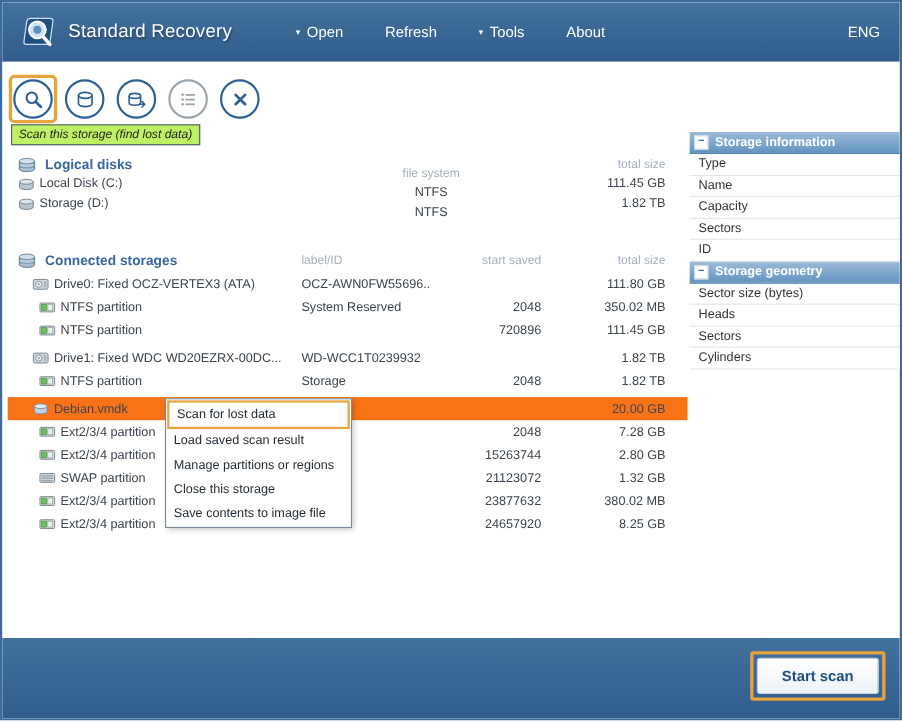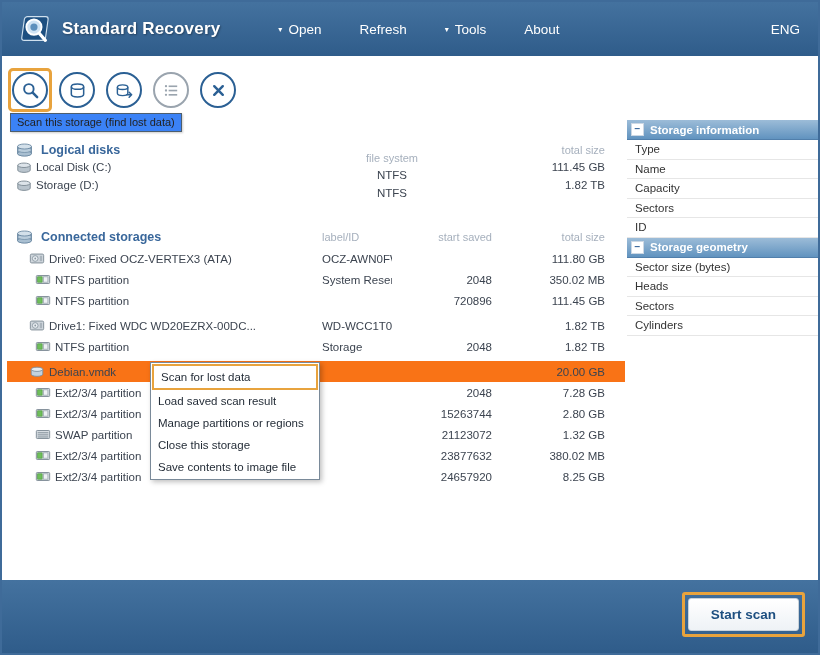--- a/index.html
+++ b/index.html
@@ -2,49 +2,49 @@
 <html><head>
 <meta charset="utf-8">
 <style>
   html,body{margin:0;padding:0;}
   body{font-family:"Liberation Sans", sans-serif;}
   .window{position:relative;width:820px;height:655px;box-sizing:border-box;border:2px solid #3f6b99;background:#fff;overflow:hidden;}
 
   
   .topbar{position:absolute;left:0;top:0;right:0;height:54px;background:linear-gradient(#44729f,#2f5c8a);display:flex;align-items:center;}
   .logo{width:38px;height:36px;margin-left:12px;flex:0 0 auto;}
-  .app-title{font-size:17px;font-weight:bold;color:#fff;margin:0 0 0 10px;text-shadow:1px 1px 2px rgba(0,0,0,.35);letter-spacing:.2px;}
+  .app-title{font-size:17px;font-weight:normal;color:#fff;margin:0 0 0 10px;text-shadow:1px 1px 2px rgba(0,0,0,.35);letter-spacing:.2px;}
   .menu{display:flex;align-items:center;margin-left:58px;gap:38px;color:#fff;font-size:13.5px;}
   .menu-item{display:flex;align-items:center;gap:6px;cursor:pointer;white-space:nowrap;}
   .caret{font-size:8px;line-height:1;position:relative;top:1px;}
   .lang{margin-left:auto;margin-right:18px;color:#fff;font-size:13.5px;cursor:pointer;}
 
   
   .tool-btns{position:absolute;left:6px;top:66px;display:flex;gap:3px;z-index:5;}
   .tb-wrap{width:44px;height:44px;display:flex;align-items:center;justify-content:center;border:3px solid transparent;border-radius:5px;box-sizing:border-box;}
   .tb-wrap.ringed{border-color:#e8a33d;}
   .tool-btn{width:36px;height:36px;border-radius:50%;border:2px solid #2b6094;background:#fff;display:flex;align-items:center;justify-content:center;box-sizing:border-box;color:#2b6094;cursor:pointer;}
   .tool-btn.disabled{border-color:#9aa4ae;color:#9aa4ae;}
   .tool-btn svg{width:19px;height:19px;}
-  .tooltip{position:absolute;left:8px;top:111px;z-index:6;background:#3b82f6;border:1px solid #4d5e6d;color:#222;font-size:11px;padding:2px 6px 3px 6px;white-space:nowrap;box-shadow:1px 1px 2px rgba(0,0,0,.2);}
+  .tooltip{position:absolute;left:8px;top:111px;z-index:6;background:#bef264;border:1px solid #4d5e6d;color:#222;font-size:11px;padding:2px 6px 3px 6px;white-space:nowrap;box-shadow:1px 1px 2px rgba(0,0,0,.2);font-style:italic;}
 
   
   .list-area{position:absolute;left:5px;top:128px;width:618px;}
   .ld-head,.ld-row{display:grid;grid-template-columns:1fr 200px 113px 20px;align-items:center;}
   .cs-head,.cs-row{display:grid;grid-template-columns:1fr 120px 100px 113px 20px;align-items:center;}
   .ld-head{height:22px;margin-top:6px;}
   .cs-head{height:22px;margin-top:32px;}
   .ld-row{height:18px;}
   .cs-row{height:21px;}
   .sec-title{display:flex;align-items:center;gap:6px;font-weight:bold;color:#39679b;font-size:12.5px;padding-left:7px;white-space:nowrap;}
   .sic{width:21px;height:16px;flex:0 0 auto;}
   .colh{color:#a6b0bd;font-size:11px;white-space:nowrap;}
   .t-center{text-align:center;margin-top:16px;}
   .t-right{text-align:right;}
-  .t-left{text-align:left;padding-left:2px;margin-left:48px;}
+  .t-left{text-align:left;padding-left:2px;}
   .cell{font-size:11.5px;color:#3c4450;white-space:nowrap;overflow:hidden;}
   .namecell{display:flex;align-items:center;gap:4px;}
   .lvl0 .namecell{padding-left:22px;}
   .lvl1 .namecell{padding-left:28px;}
   .ld-row .namecell{padding-left:9px;}
   .ric{width:16px;height:13px;flex:0 0 auto;}
   .grp{margin-top:4px;}
   .selected{background:#f97316;}
 
   

